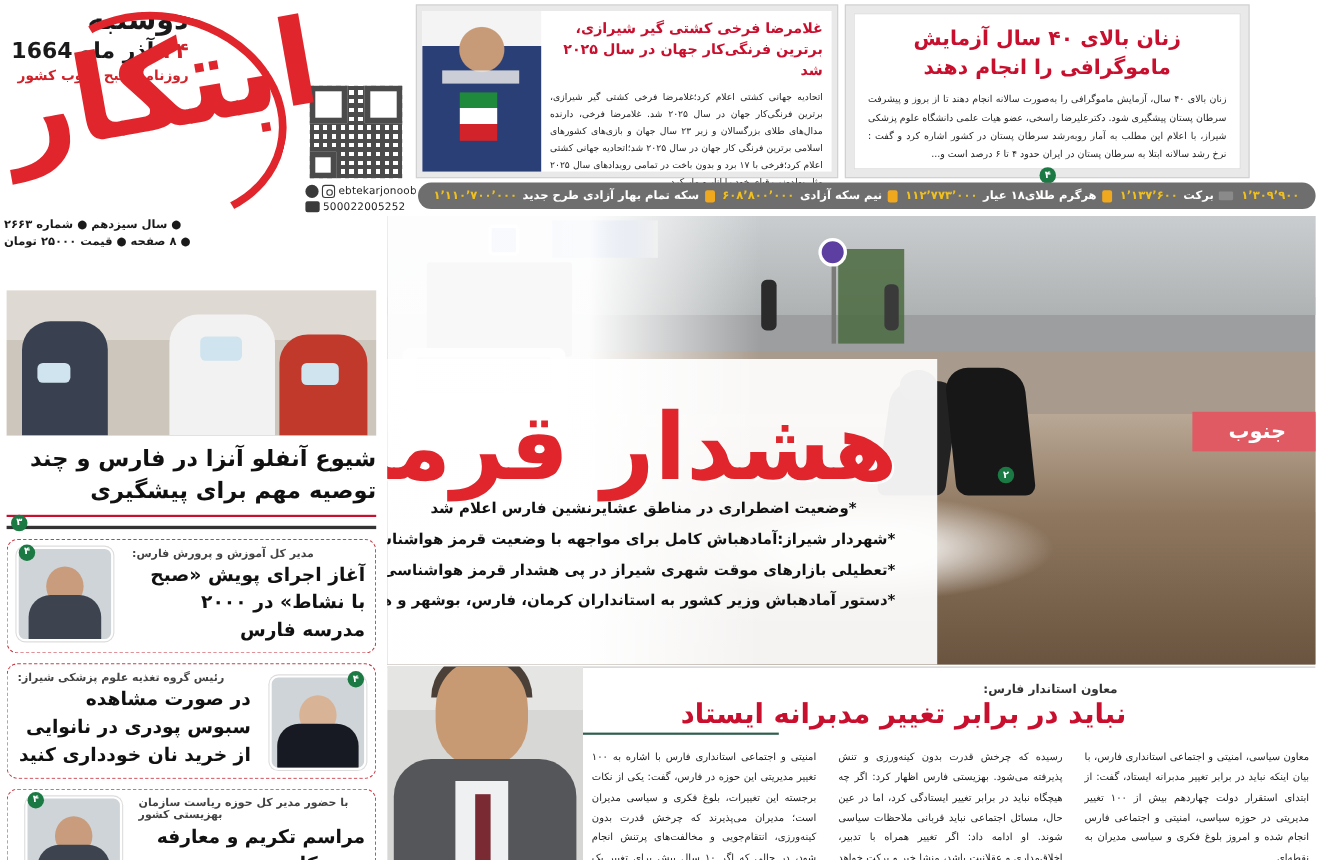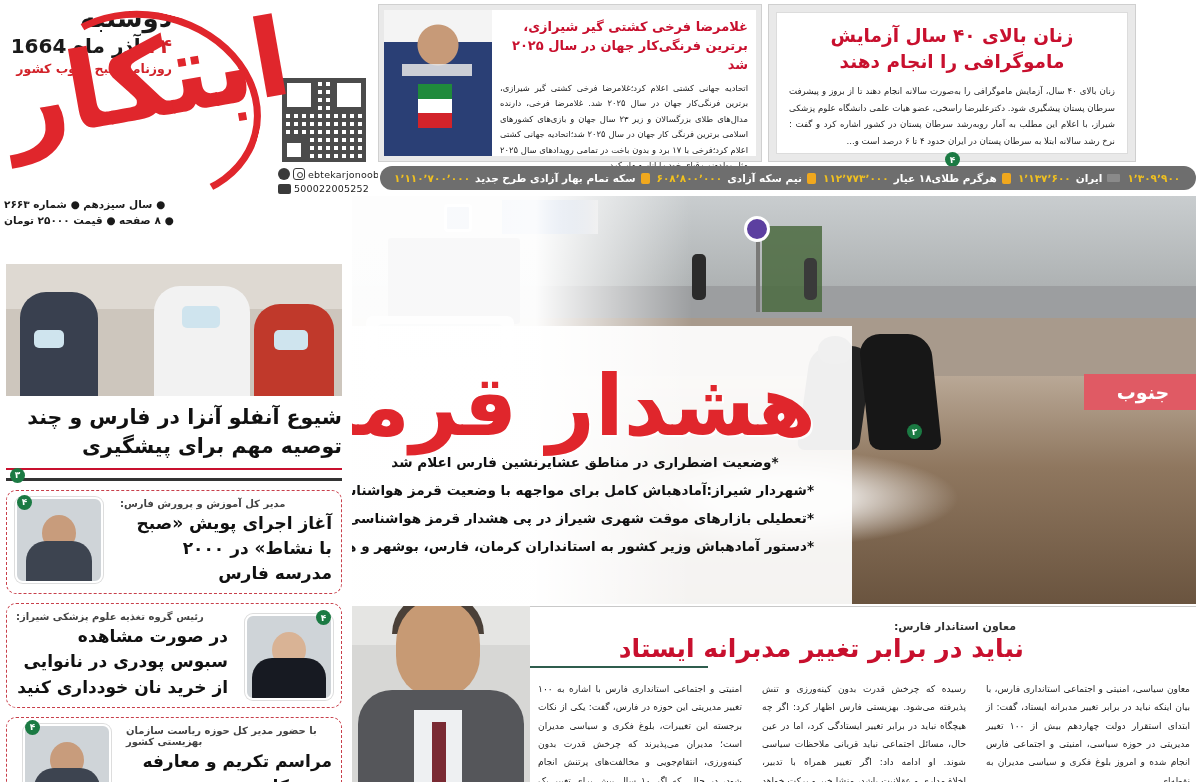--- a/index.html
+++ b/index.html
@@ -50,21 +50,21 @@
   .qr::before{ left:0; top:0; }
   .qr::after{ right:0; top:0; }
   .qr-bl{
     position:absolute; left:0; bottom:0; width:24px; height:24px;
     border:5px solid #4b4b4b; background:#fff;
   }
   .social{
     position:absolute; left:278px; top:168px; width:100px;
     font-size:9px; color:#222; direction:ltr; text-align:left;
   }
-  .social-row{ display:flex; align-items:center; gap:3px; margin-bottom:3px; }
+  .social-row{ display:flex; align-items:flex-start; gap:3px; margin-bottom:3px; }
   .ico-circ{
     width:12px;height:12px;border-radius:50%;background:#3a3a3a;
     display:inline-block; flex:0 0 auto;
   }
   .ico-ig{
     width:12px;height:12px;border-radius:3px;border:1.6px solid #3a3a3a;
     display:inline-block; flex:0 0 auto; position:relative;
   }
   .ico-ig::after{
     content:"";position:absolute;left:3px;top:3px;width:4px;height:4px;
@@ -491,21 +491,21 @@
       <span class="tk-lbl">نیم سکه آزادی</span>
       <span class="tk-val">۶۰۸٬۸۰۰٬۰۰۰</span>
     </div>
     <div class="tk-item">
       <span class="tk-ico"></span>
       <span class="tk-lbl">هرگرم طلای۱۸ عیار</span>
       <span class="tk-val">۱۱۲٬۷۷۳٬۰۰۰</span>
     </div>
     <div class="tk-item">
       <span class="tk-ico note"></span>
-      <span class="tk-lbl">ایران</span>
+      <span class="tk-lbl">برکت</span>
       <span class="tk-val">۱٬۱۳۷٬۶۰۰</span>
     </div>
     <div class="tk-item">
 
       <span class="tk-val">۱٬۳۰۹٬۹۰۰</span>
     </div>
   </div>
 
   <div class="mainstory">
     <div class="flood-photo">

